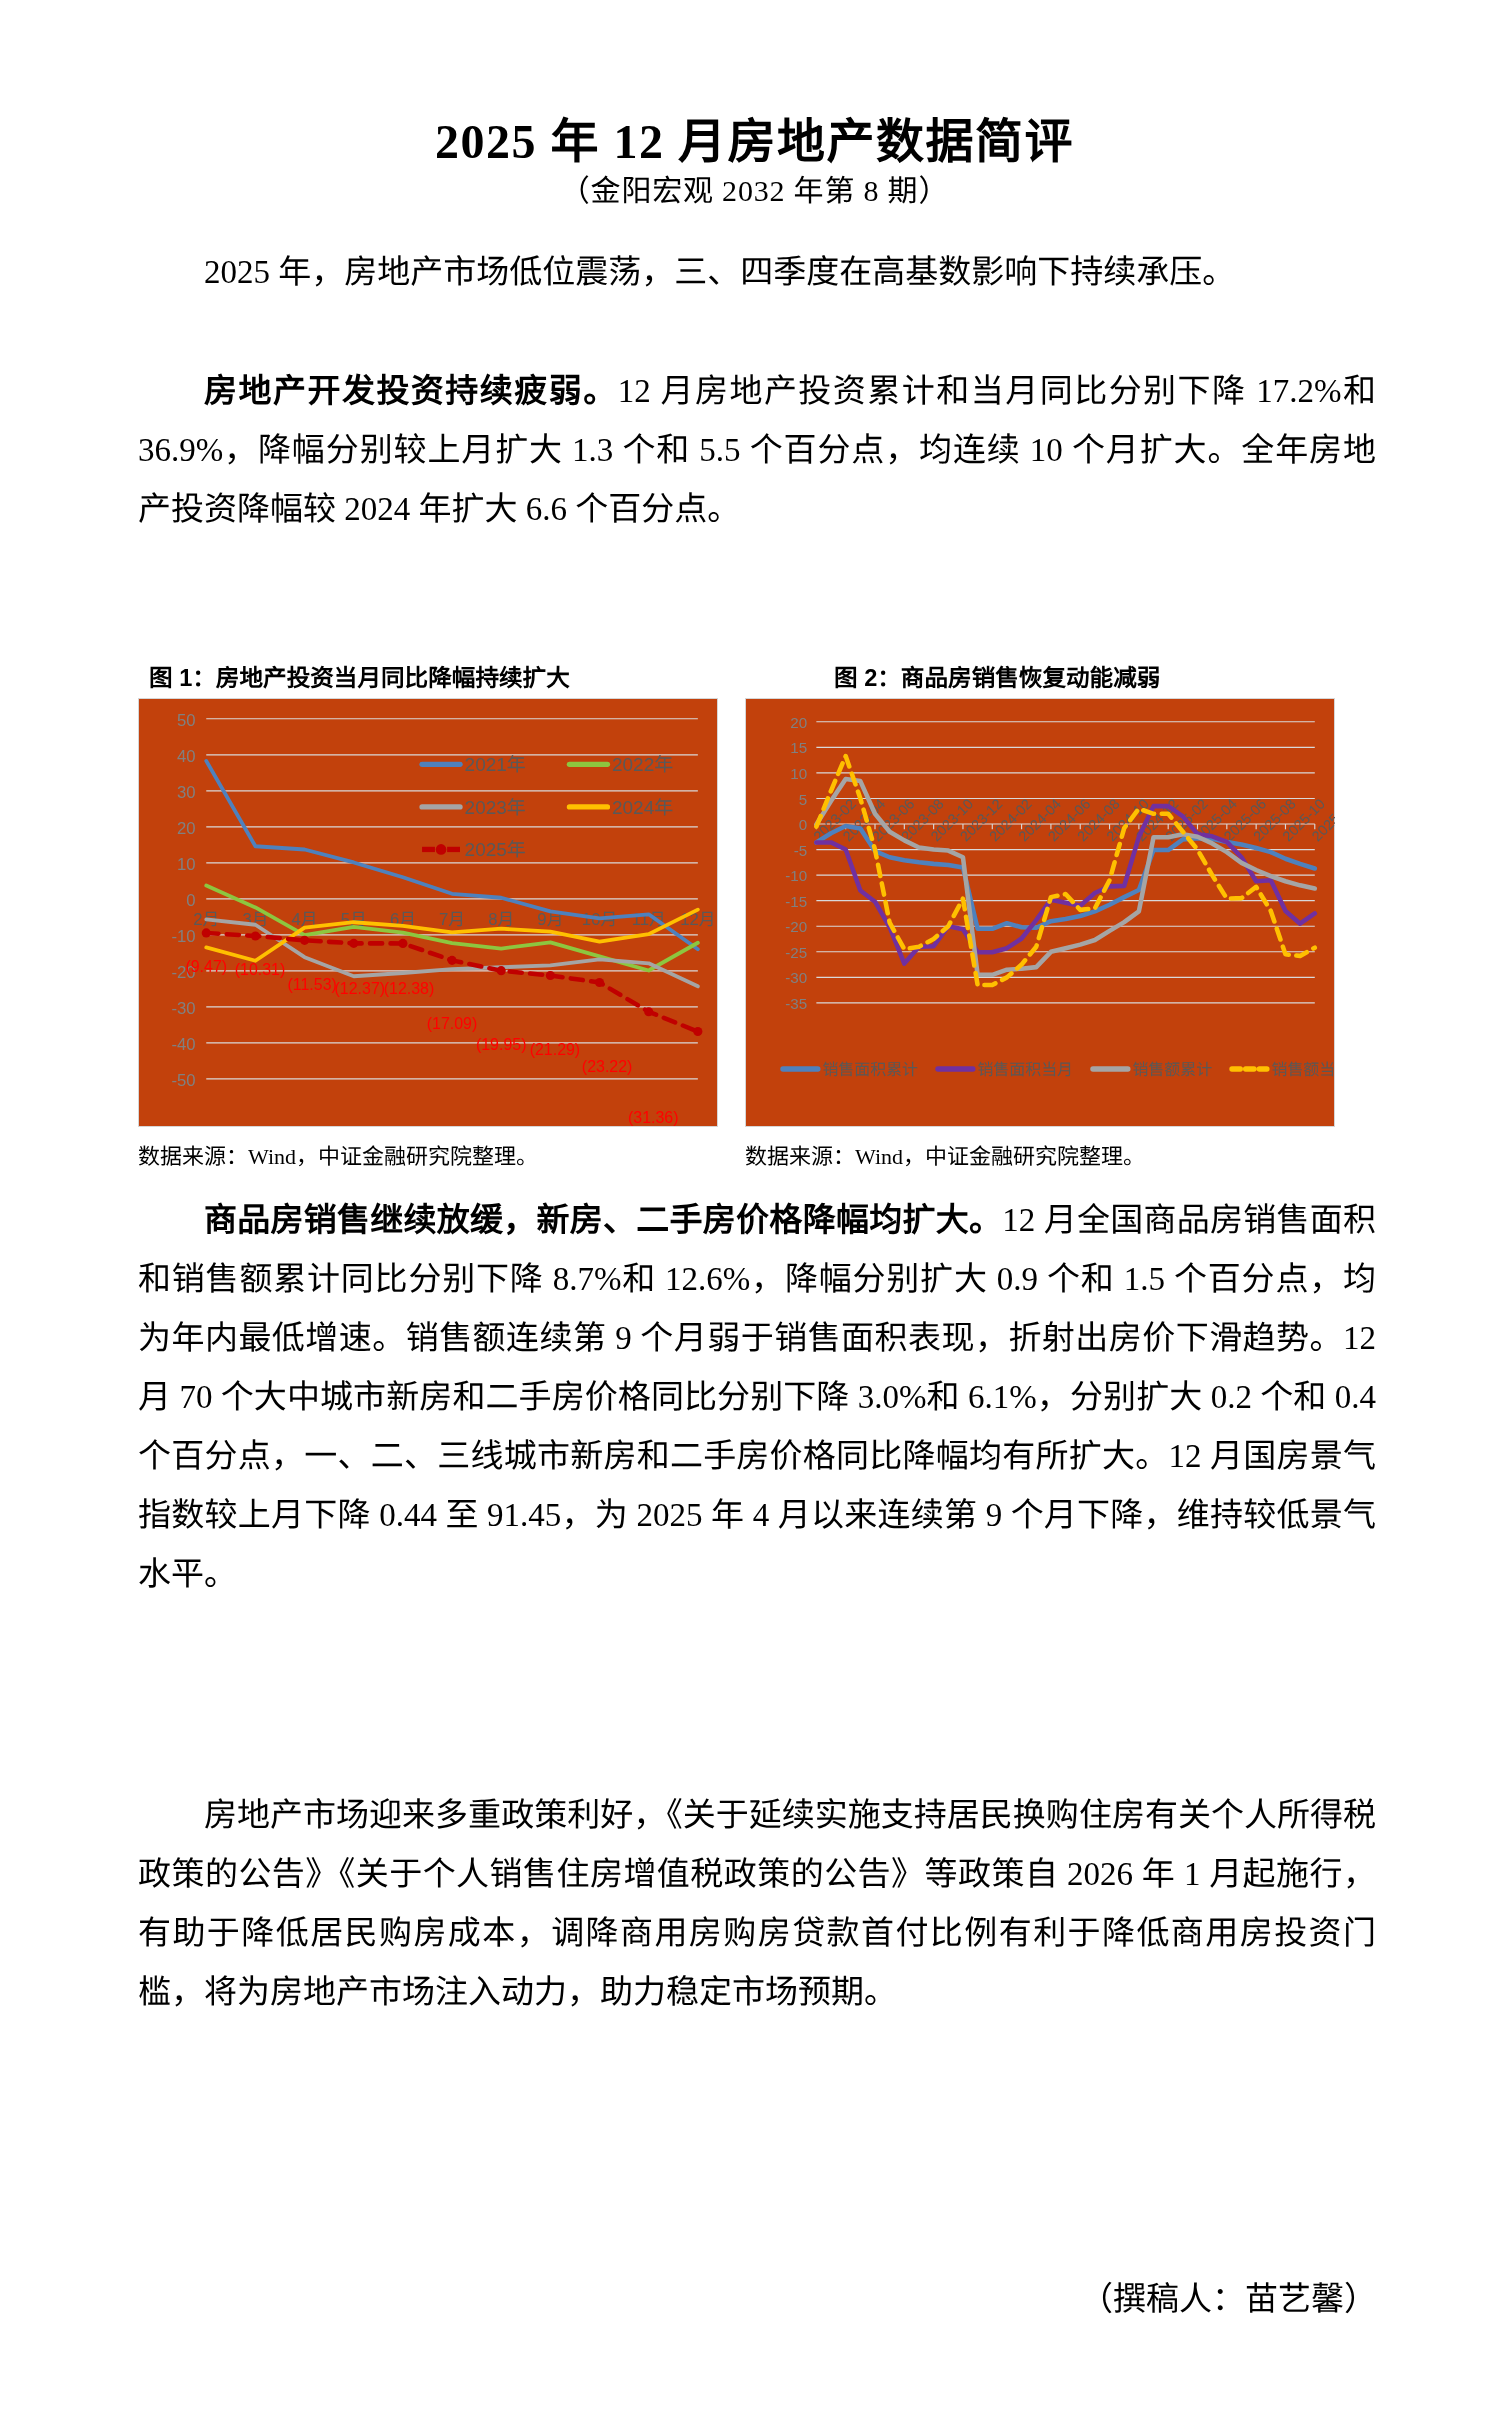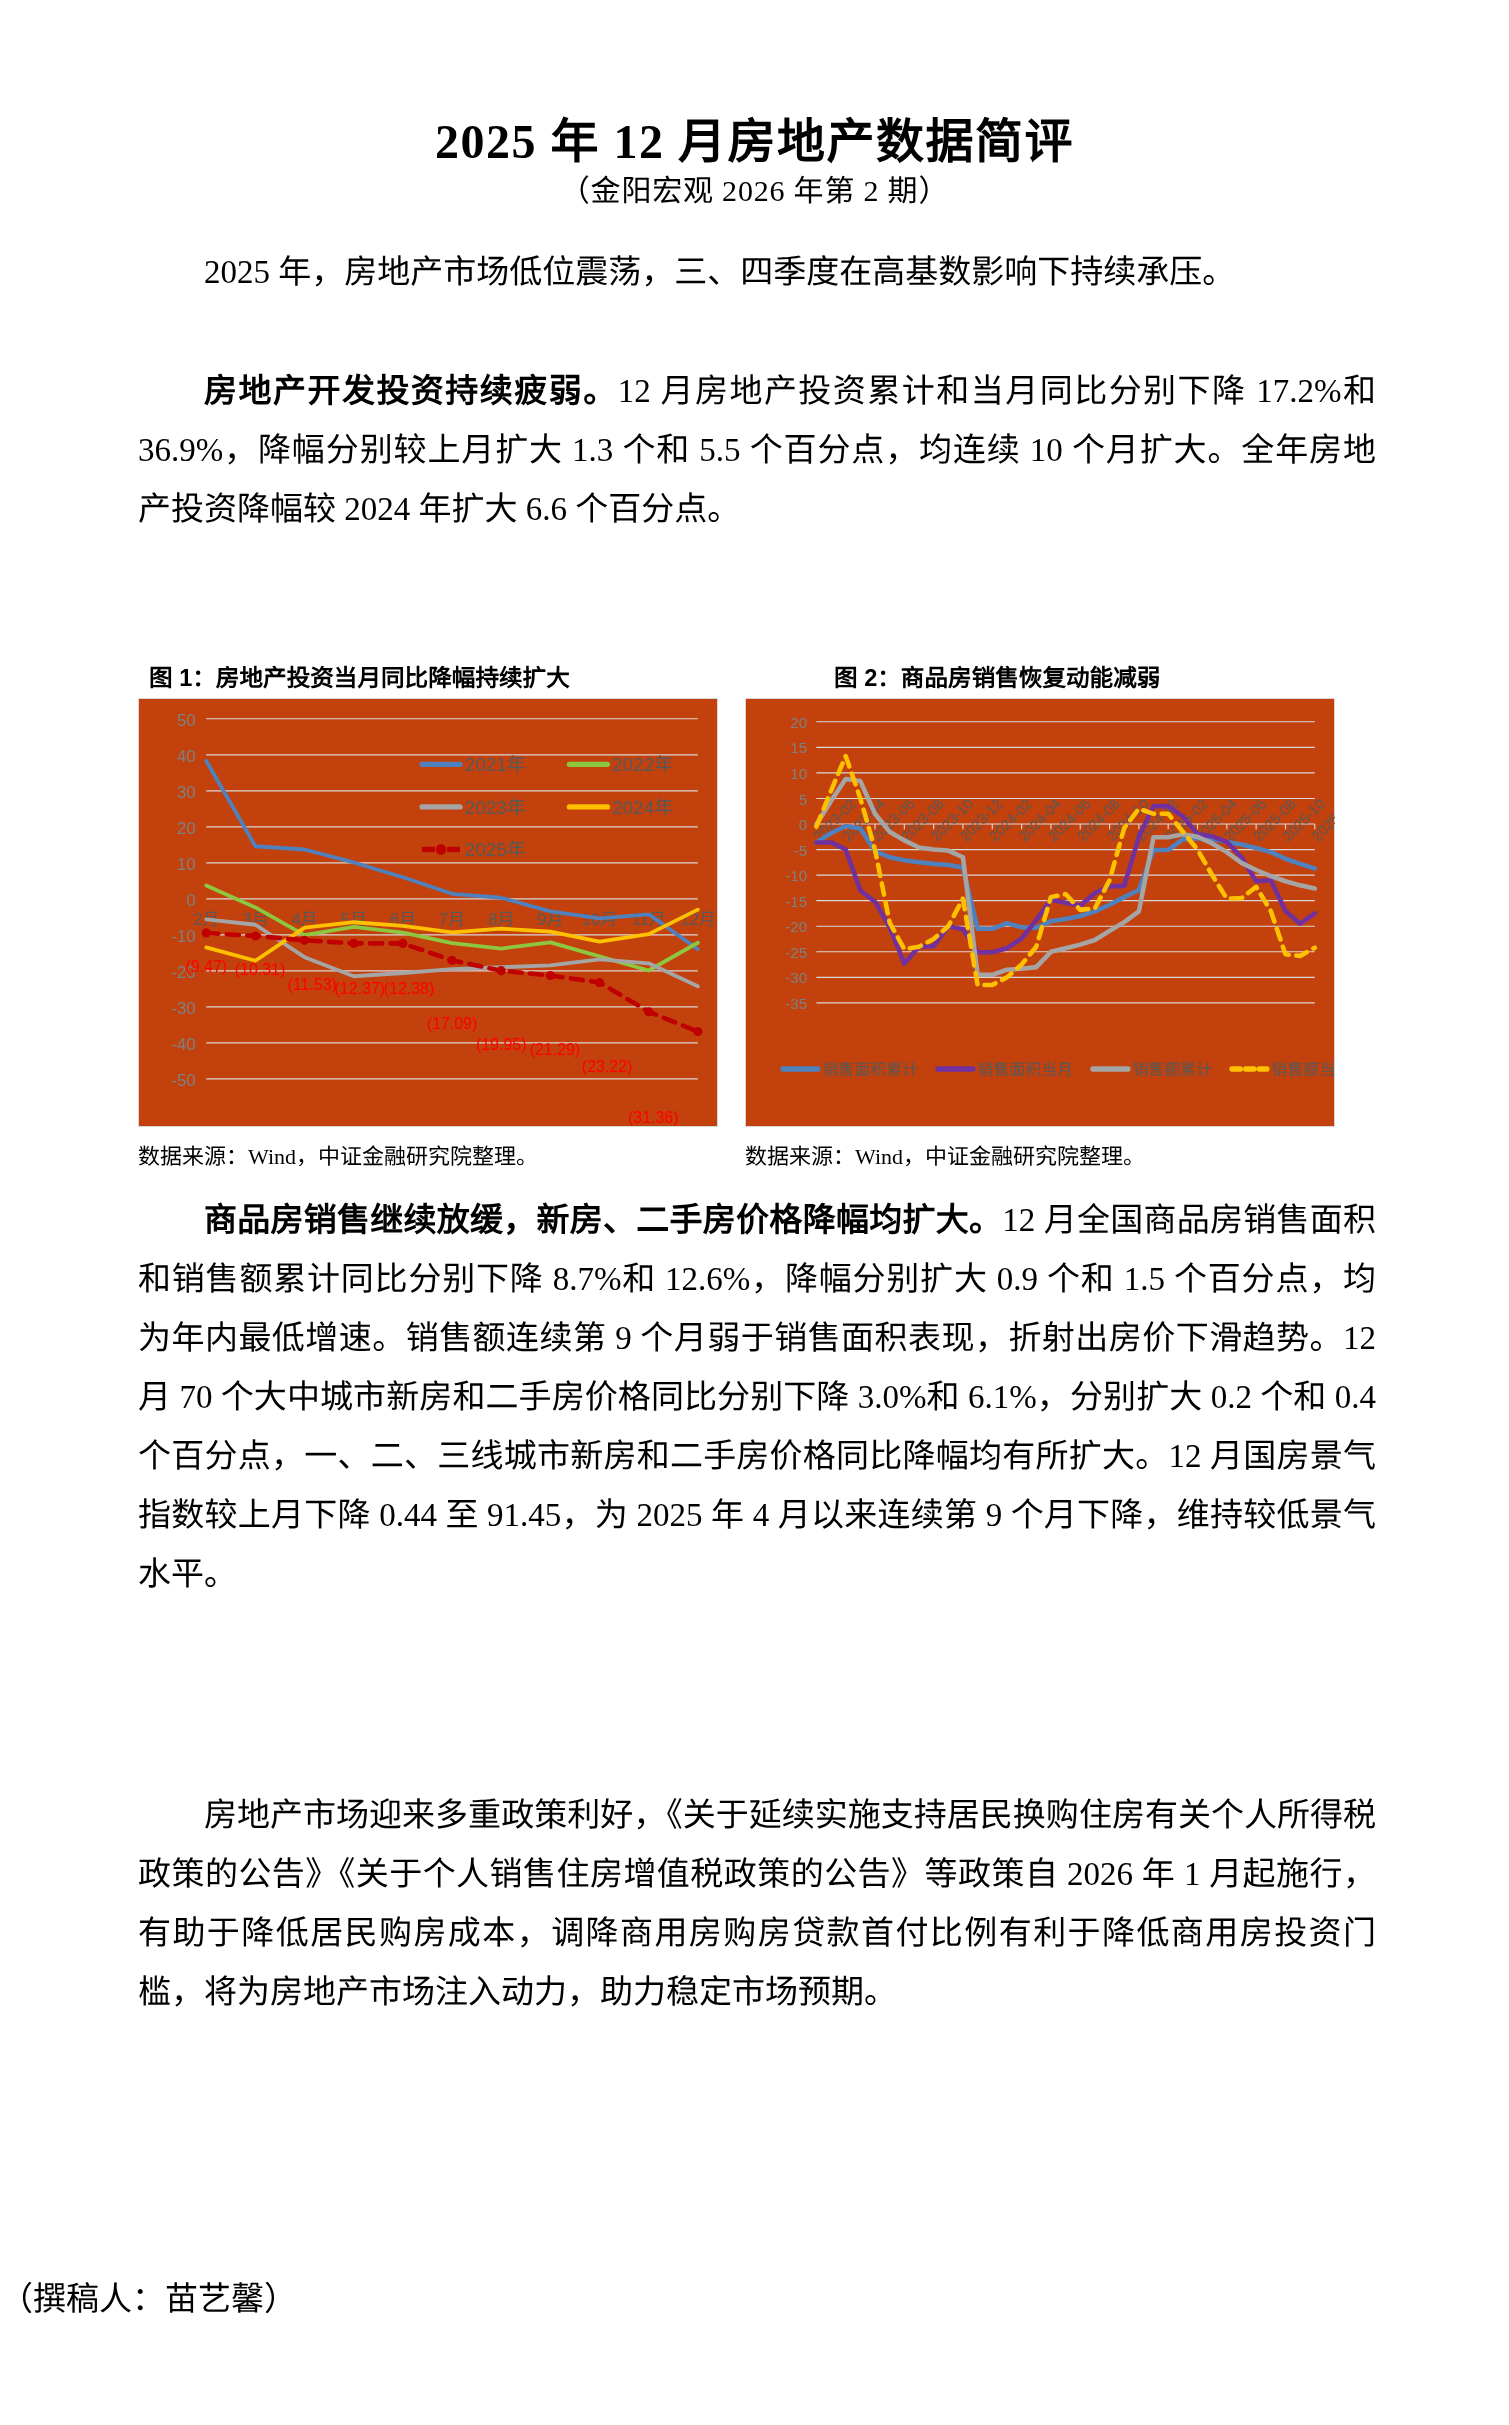--- a/index.html
+++ b/index.html
@@ -55,31 +55,31 @@
   .chart-frame{
     position:absolute;
     border:0.8px solid #d6d6d6;
     background:#c2410c;
     box-sizing:border-box;
   }
   .chart-frame svg{ display:block; }
 
   .sig{
     position:absolute; left:0; top:2272px; width:1377px;
-    text-align:left;
+    text-align:right;
     font-size:33px;
   }
 </style>
 </head>
 <body>
 
 <div class="page">
 
   <h1 class="doc-title">2025 年 12 月房地产数据简评</h1>
-  <div class="doc-subtitle">（金阳宏观 2026 年第 2 期）</div>
+  <div class="doc-subtitle">（金阳宏观 2032 年第 8 期）</div>
 
   <div class="body-block indent" style="top:243px;">
     <span>2025 年，房地产市场低位震荡，三、四季度在高基数影响下持续承压。</span>
   </div>
 
   <div class="body-block indent" style="top:362px;">
     <span class="b">房地产开发投资持续疲弱。</span><span>12 月房地产投资累计和当月同比分别下降 17.2%和 36.9%，降幅分别较上月扩大 1.3 个和 5.5 个百分点，均连续 10 个月扩大。全年房地产投资降幅较 2024 年扩大 6.6 个百分点。</span>
   </div>
 
   <div class="fig-caption" style="left:149px; top:659px;">图 1：房地产投资当月同比降幅持续扩大</div>

